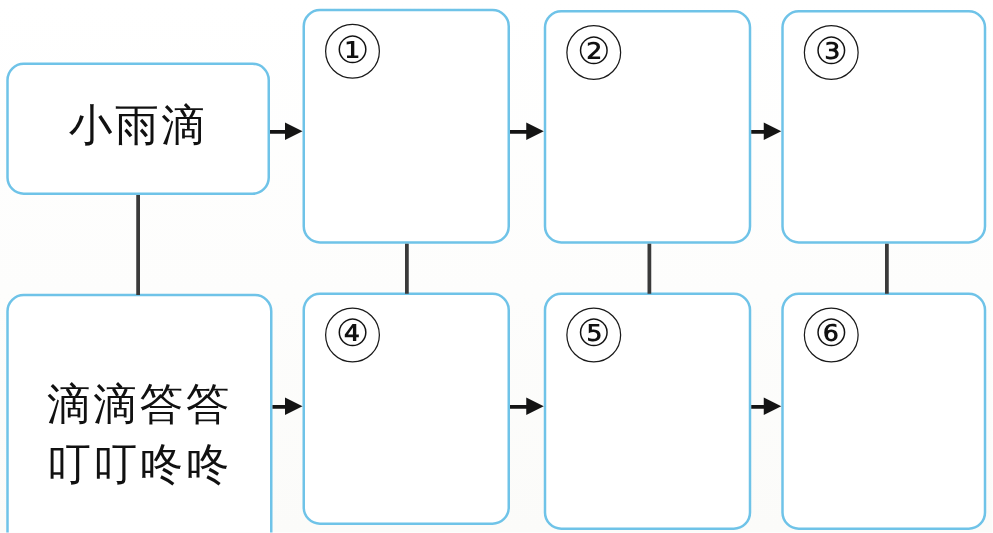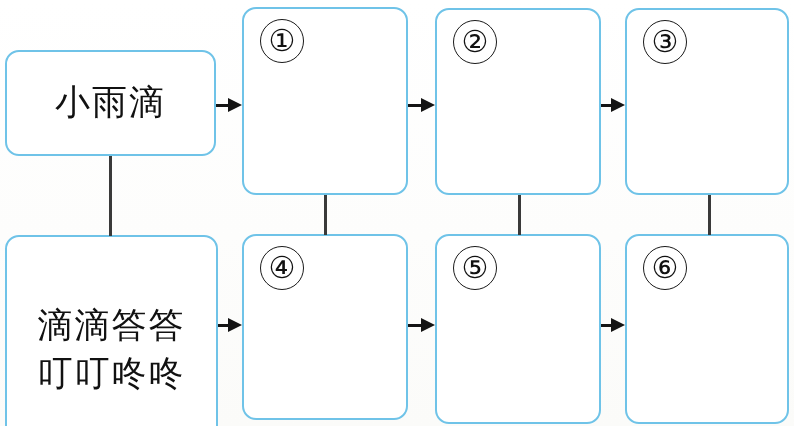--- a/index.html
+++ b/index.html
@@ -28,21 +28,21 @@
     border:2px solid #6fc3e8;
     border-radius:14px;
     background:#ffffff;
     display:flex;
     align-items:center;
     justify-content:center;
   }
 
   
   .label-box .label-text{
-    font-family:Liberation Serif, serif;
+    font-family:Liberation Mono, monospace;
     color:#111;
     text-align:center;
     line-height:1.38;
     letter-spacing:2px;
     white-space:pre-line;
   }
   #node-source .label-text{ font-size:35px; }
   #node-sound  .label-text{ font-size:35px; }
 
   

